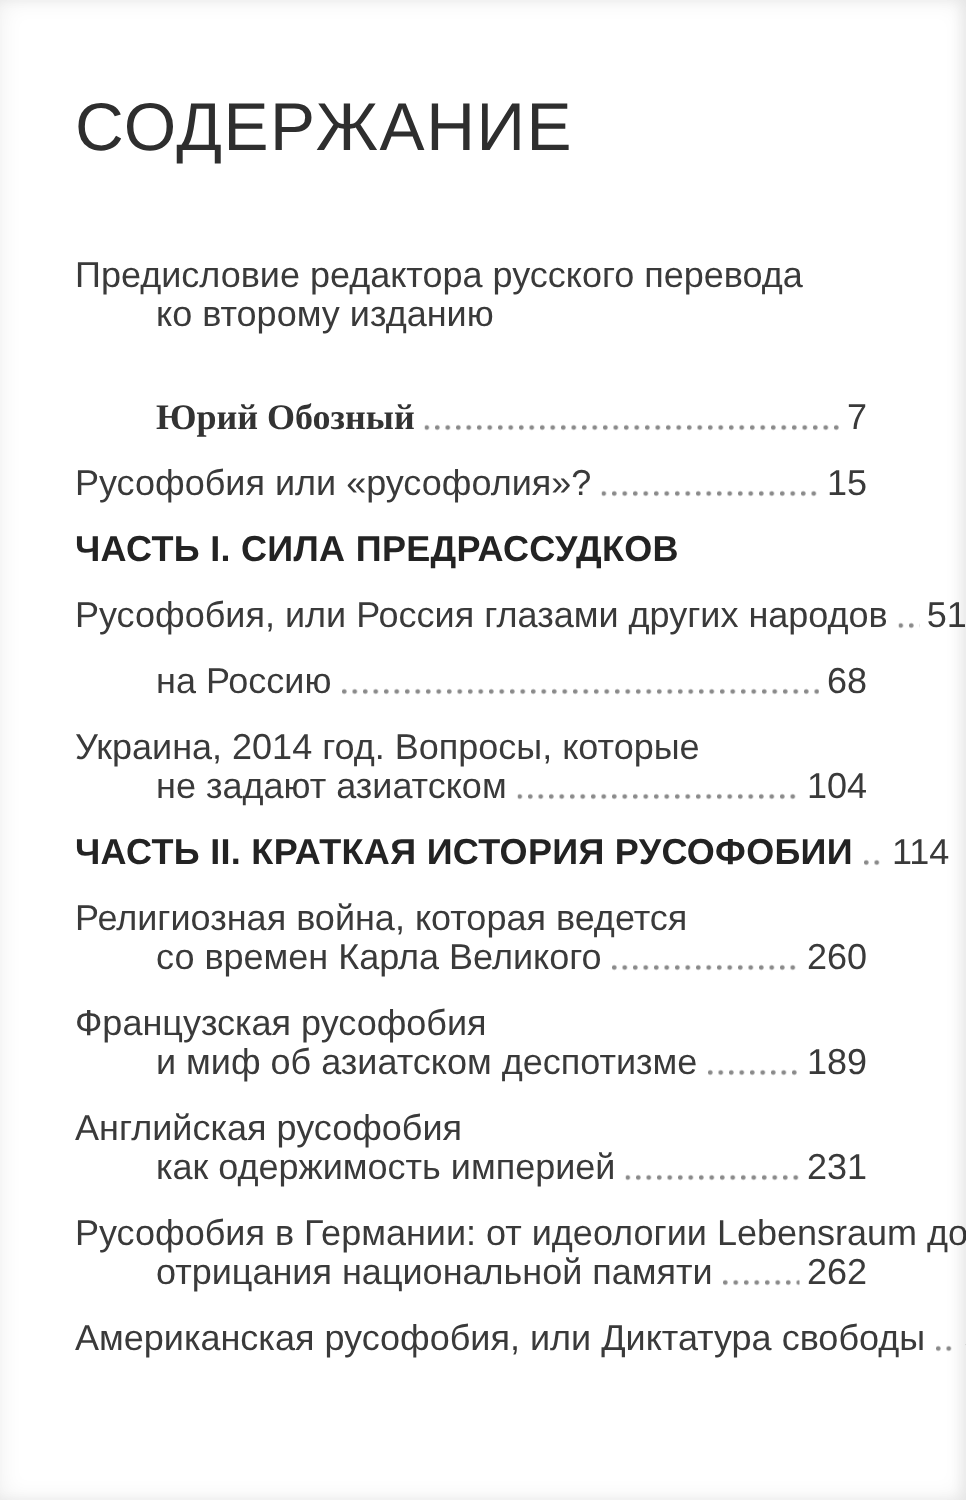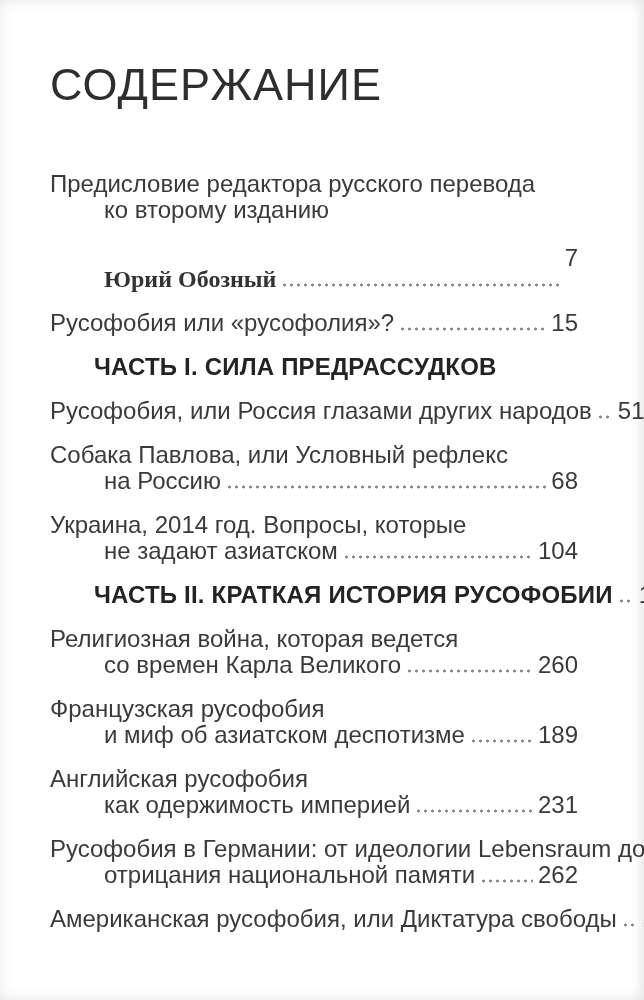--- a/index.html
+++ b/index.html
@@ -33,27 +33,26 @@
     font-weight:400;
     letter-spacing:1px;
     line-height:1;
     margin:0 0 64px 0;
     color:var(--title);
   }
   .toc{font-size:24px;line-height:26px;}
   .entry{margin-bottom:18px;}
   .entry.section{margin-top:14px;}
   .line{display:flex;align-items:baseline;}
-  .line.indent{padding-left:54px;align-items:center;}
+  .line.indent{padding-left:54px;}
   .txt{white-space:nowrap;}
   .entry.section .txt{
     font-weight:bold;
     color:var(--heading);
     letter-spacing:0.2px;
-    margin-left:44px;
   }
   .txt.serif{
     font-family:"Liberation Serif","DejaVu Serif",serif;
     font-weight:bold;
     color:#333333;
     margin-top:43px;
   }
   .dots{
     flex:1 1 auto;
     min-width:14px;
@@ -105,23 +104,20 @@
 
     <div class="entry">
       <div class="line">
         <span class="txt">Русофобия, или Россия глазами других народов</span>
         <span class="dots"></span>
         <span class="pg">51</span>
       </div>
     </div>
 
     <div class="entry">
-      <div class="line">
-        <span class="txt">Собака Павлова, или Условный рефлекс</span>
-      </div>
       <div class="line indent">
         <span class="txt">на Россию</span>
         <span class="dots"></span>
         <span class="pg">68</span>
       </div>
     </div>
 
     <div class="entry">
       <div class="line">
         <span class="txt">Украина, 2014 год. Вопросы, которые</span>

